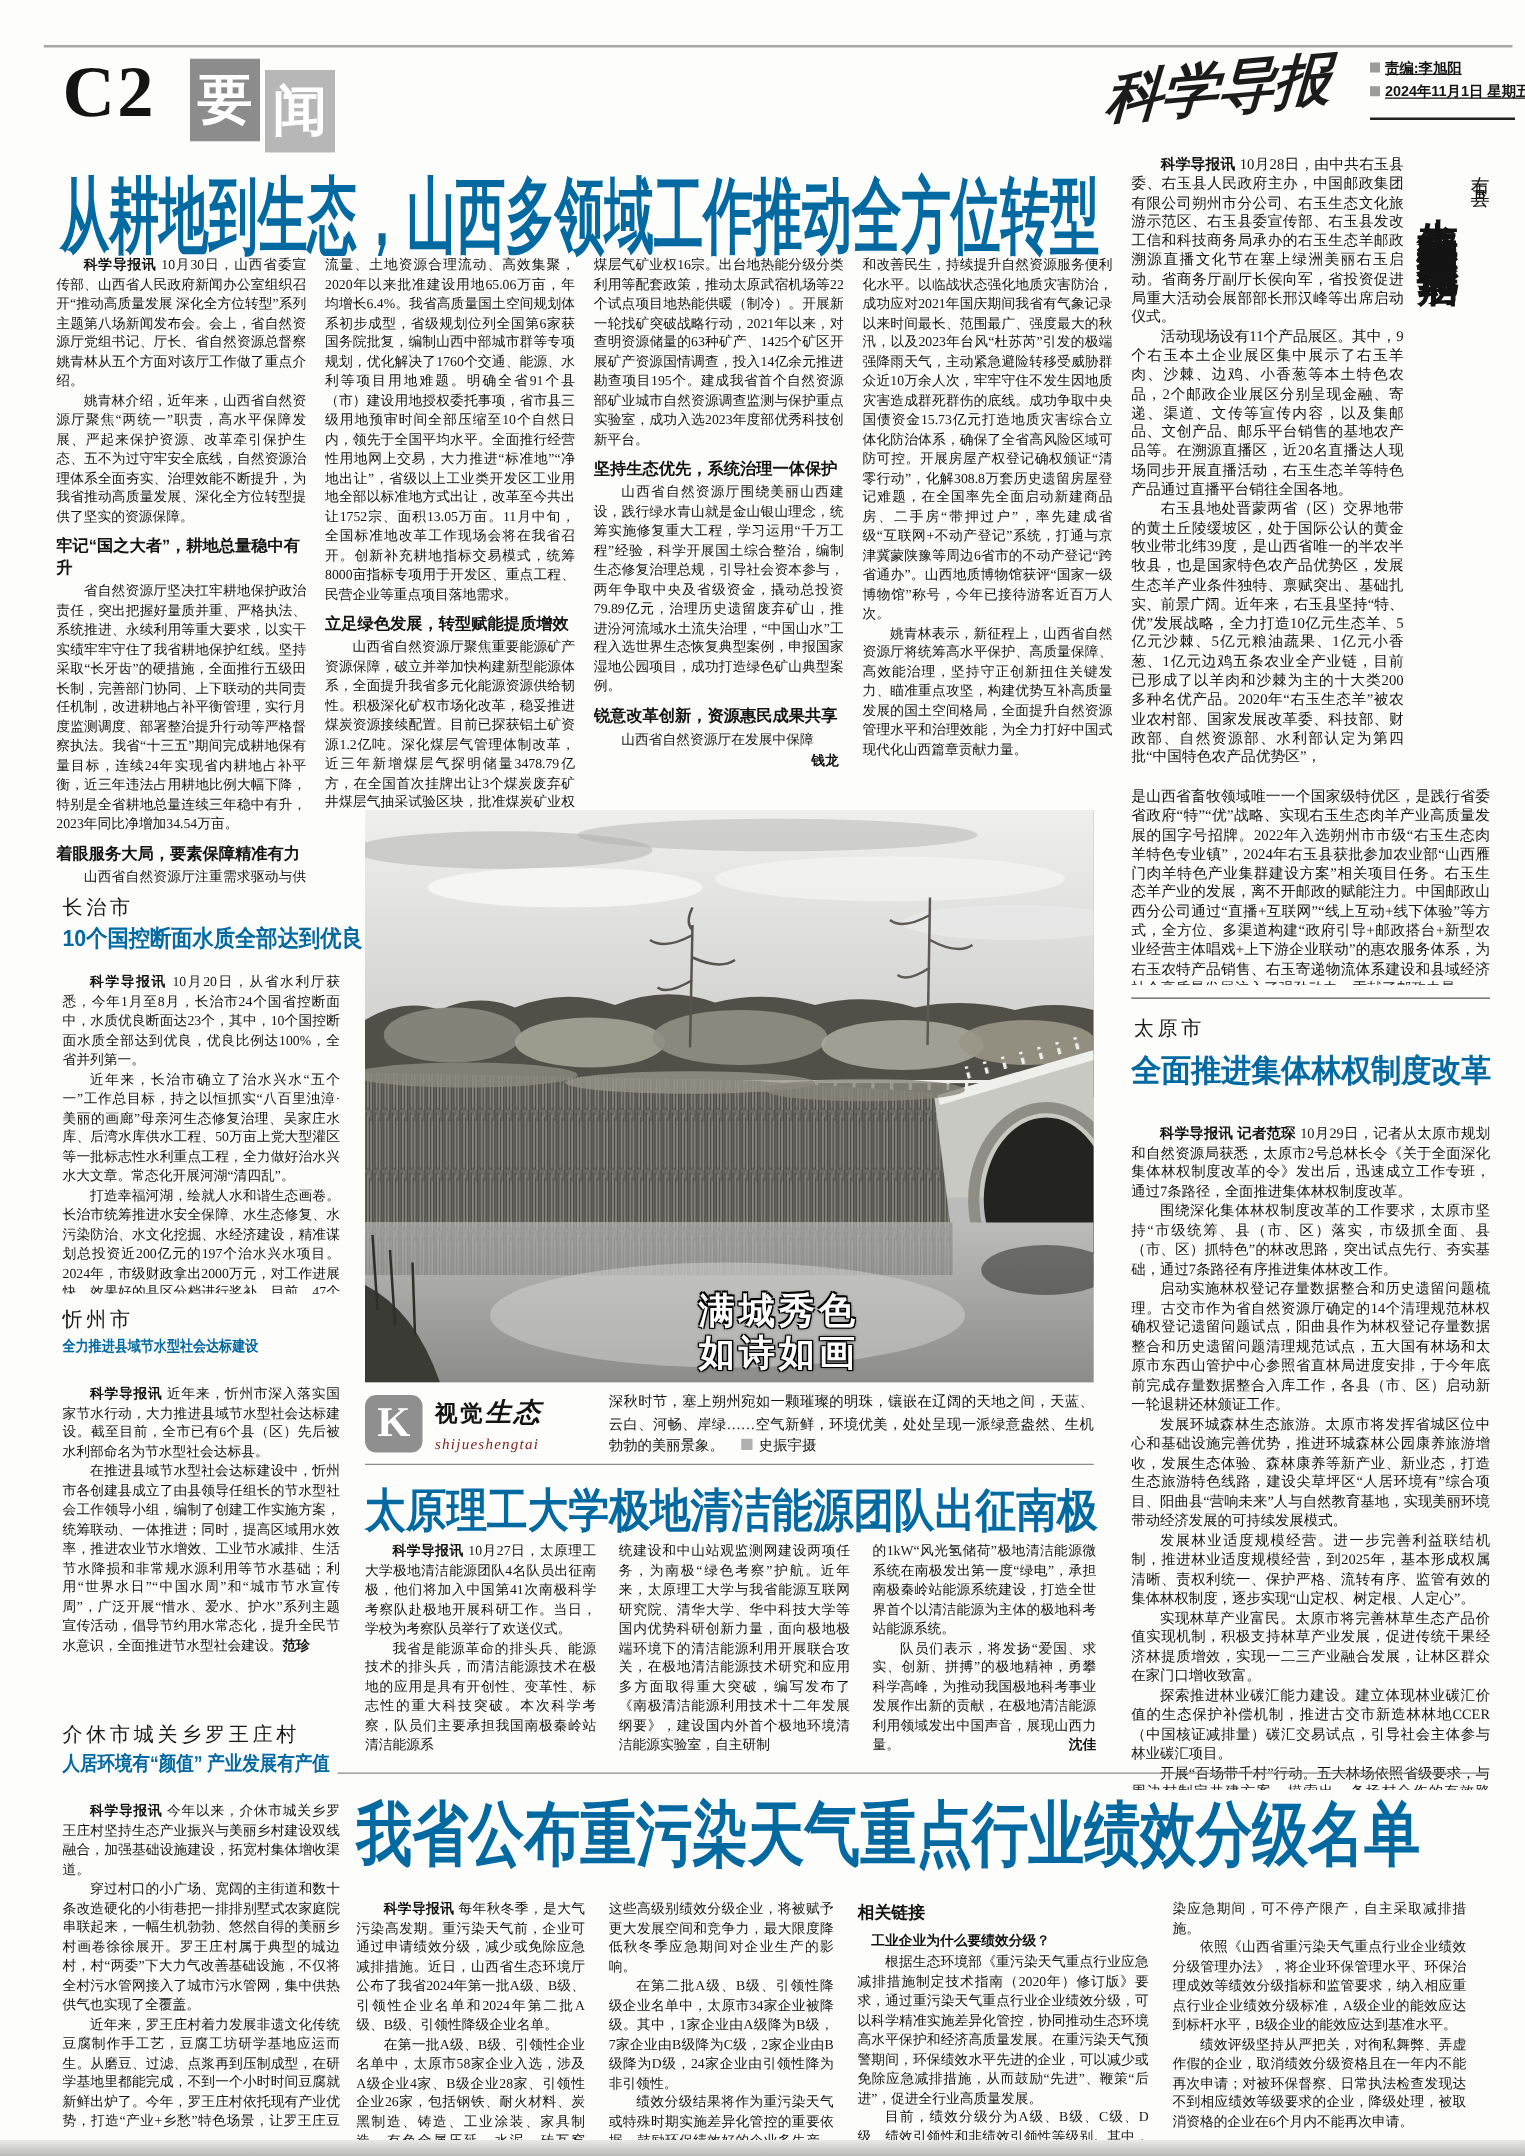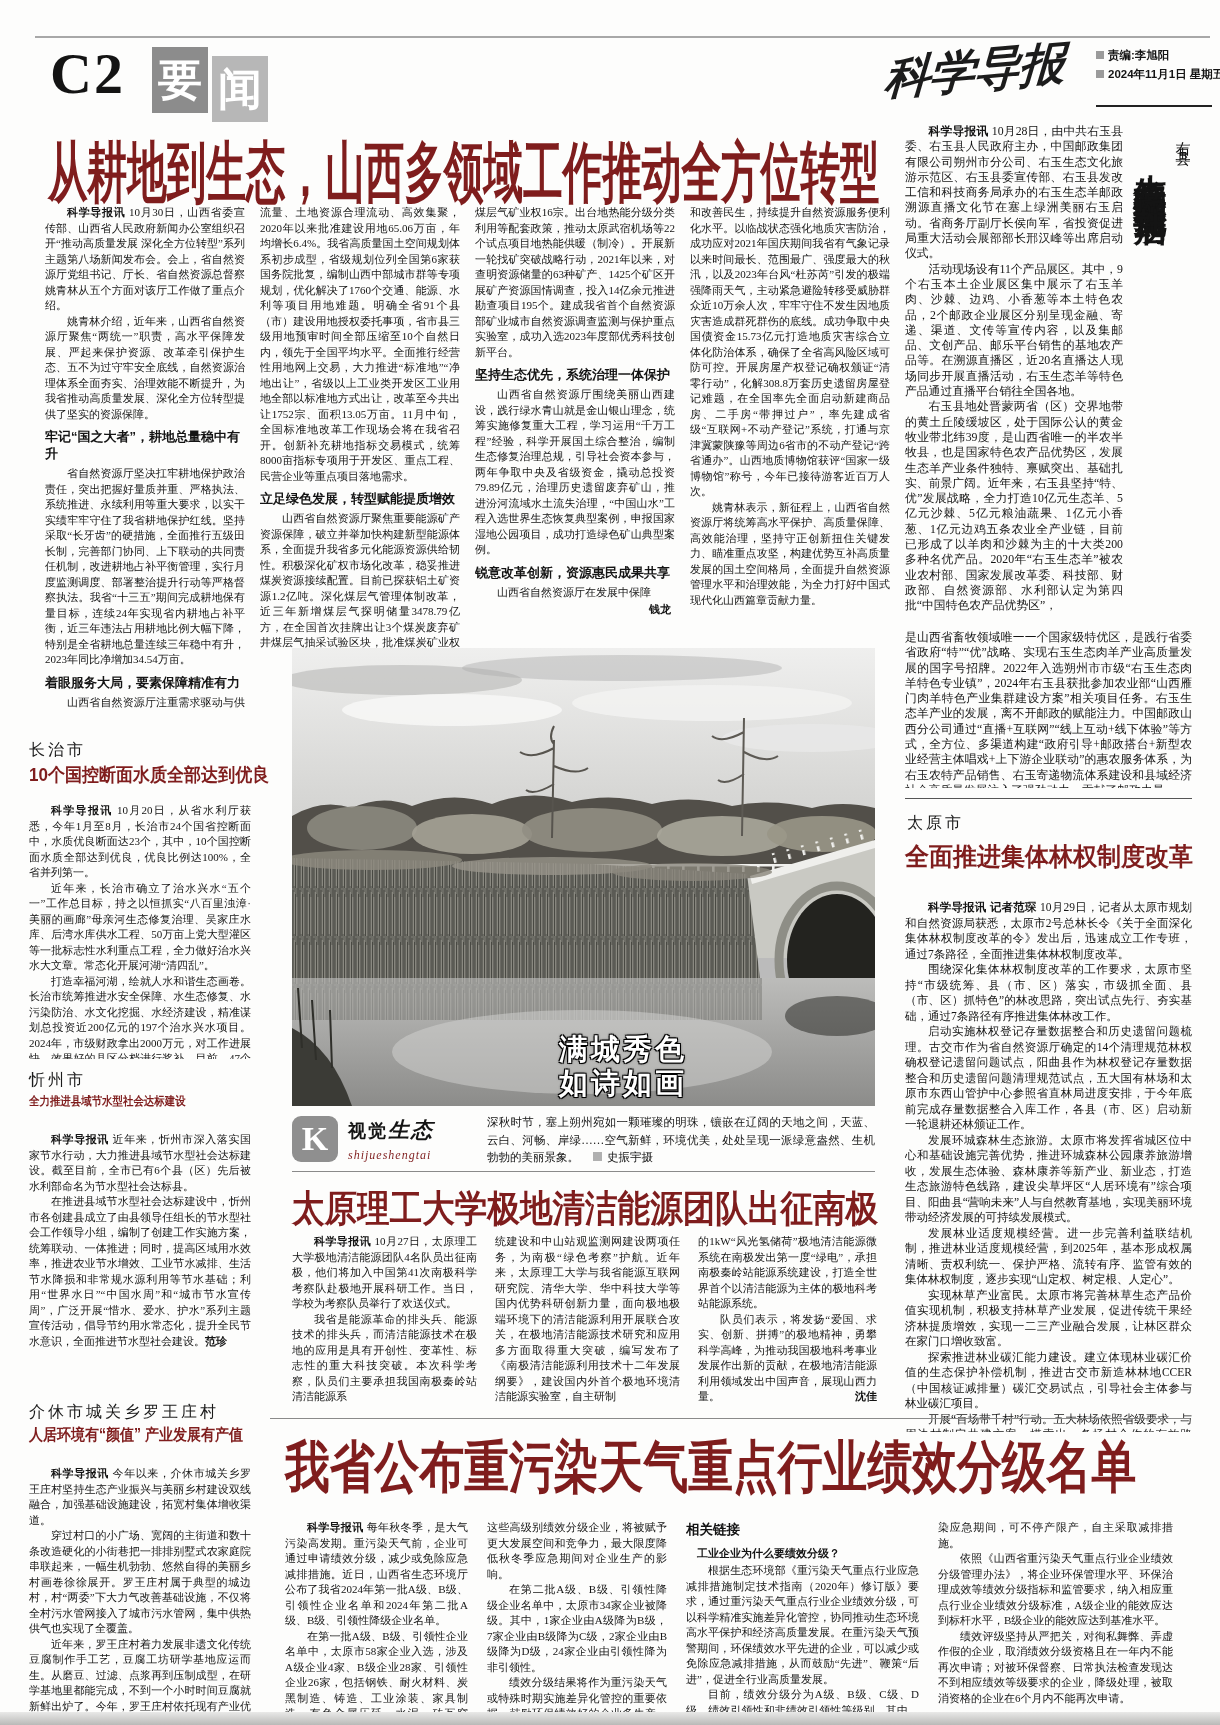--- a/index.html
+++ b/index.html
@@ -10,41 +10,41 @@
 
   
   .rule-top { left:35px; top:36px; width:1175px; height:2px; background:#a8a8a8; }
   .page-code { left:50px; top:40px; font:700 58px "Liberation Serif","DejaVu Serif",serif; letter-spacing:2px; }
   .sec-block { width:56px; height:66px; text-align:center; }
   .sec-block span { font:700 44px "Liberation Sans","DejaVu Sans",sans-serif; color:#fff; line-height:66px; }
   .b1 { left:152px; top:47px; background:#8c8c8c; }
   .b2 { left:212px; top:56px; background:#b7b7b7; }
   .masthead { left:884px; top:38px; width:230px; font:900 italic 46px "Liberation Serif","DejaVu Serif",serif;
               transform:rotate(-5deg) skewX(-8deg); letter-spacing:-1px; color:#1c1c1c; }
-  .meta { left:1096px; top:46px; width:116px; padding-bottom:21px; border-bottom:2px solid #222; }
+  .meta { left:1096px; top:46px; width:116px; padding-bottom:10px; border-bottom:2px solid #222;text-decoration:underline; }
   .meta-row { font:700 11.5px/19px "Liberation Sans","DejaVu Sans",sans-serif; white-space:nowrap; }
   .sq { display:inline-block; width:8px; height:8px; background:#9b9b9b; margin-right:4px; }
 
   
   .article { font-size:11px; line-height:15.5px; text-align:justify; overflow:hidden; }
   .article p { margin:0; }
   .article p.para { text-indent:2em; }
   .article p.cont { text-indent:0; }
   .article .subhead { font-family:"Liberation Sans","DejaVu Sans",sans-serif; font-size:13px; line-height:17px;
                       font-weight:700; margin:6px 0 4px; text-align:left; }
   .article .sec-head { font-family:"Liberation Sans","DejaVu Sans",sans-serif; font-size:13.5px; font-weight:700; margin:2px 0 8px; }
   .article .q-head { font-family:"Liberation Sans","DejaVu Sans",sans-serif; font-weight:700; text-indent:1em; margin:2px 0 2px; }
   .lead { font-family:"Liberation Sans","DejaVu Sans",sans-serif; font-weight:700; }
   .tail { font-family:"Liberation Sans","DejaVu Sans",sans-serif; font-weight:700; float:right; }
   .tail-in { font-family:"Liberation Sans","DejaVu Sans",sans-serif; font-weight:700; }
   .article .byline { text-align:right; font-family:"Liberation Sans","DejaVu Sans",sans-serif;
                      font-weight:700; padding-right:4px; margin-top:2px; }
 
   
-  .h-black { font-family:"Liberation Sans","DejaVu Sans",sans-serif; font-weight:900; color:#7f1d1d; white-space:nowrap; }
+  .h-black { font-family:"Liberation Sans","DejaVu Sans",sans-serif; font-weight:900; color:#0369a1; white-space:nowrap; }
   .cond { display:inline-block; transform-origin:0 50%; }
   .main-headline { left:48px; top:128px; width:860px; height:74px; font-size:66px; }
   .main-headline .cond { transform:scaleX(0.60); }
   .bs-head { left:285px; top:1430px; width:905px; height:66px; font-size:56px; }
   .bs-head .cond { transform:scaleX(0.80); }
   .tyut-head { left:292px; top:1184px; width:585px; height:42px; font-size:37px; }
   .tyut-head .cond { transform:scaleX(0.88); }
   .kicker { font-family:"Liberation Sans","DejaVu Sans",sans-serif; font-size:16px; letter-spacing:3px; color:#1a1a1a; }
   .lhead { font-size:18.5px; }
   .lhead .cond { transform:scaleX(0.92); }
@@ -67,21 +67,21 @@
   .vh-main { position:absolute; top:22px; right:20px; writing-mode:vertical-rl; text-orientation:upright;
              font-family:"Liberation Sans","DejaVu Sans",sans-serif; font-weight:900; font-size:33px; letter-spacing:3px; }
   .rs-wide { width:287px; height:158px; margin-top:4px; font-size:11.8px; line-height:15.3px; }
   .rs-divider { border:none; border-top:1px solid #555; margin:10px 0 14px; width:287px; }
   .ty-kicker { margin:0 0 6px 2px; }
   .ty-head { font-size:25px; height:32px; }
   .ty-head .cond { transform:scaleX(0.96); }
   .ty-body { width:287px; height:532px; margin-top:28px; font-size:11.5px; line-height:15.5px; }
 
   
-  .lc { left:29px; width:222px;margin-top:24px; }
+  .lc { left:50px; width:222px; }
 
   
   .photo-wrap { left:292px; top:648px; width:583px; height:458px; overflow:hidden; background:#bbb; }
   .photo-overlay { position:absolute; right:188px; bottom:6px; color:#fff; text-align:center;
                    font-family:"Liberation Sans","DejaVu Sans",sans-serif; font-weight:800; font-size:29px;
                    line-height:34px; letter-spacing:3px;
                    text-shadow:0 0 3px #000,1px 1px 0 #000,-1px -1px 0 #000,1px -1px 0 #000,-1px 1px 0 #000; }
   .cap-strip { left:292px; top:1112px; width:583px; height:60px; display:flex; border-bottom:1px solid #8a8a8a; }
   .cap-logo { width:195px; display:flex; padding-top:4px; }
   .k-box { width:46px; height:46px; border-radius:9px; background:#8f8f8f; color:#fff; text-align:center;

